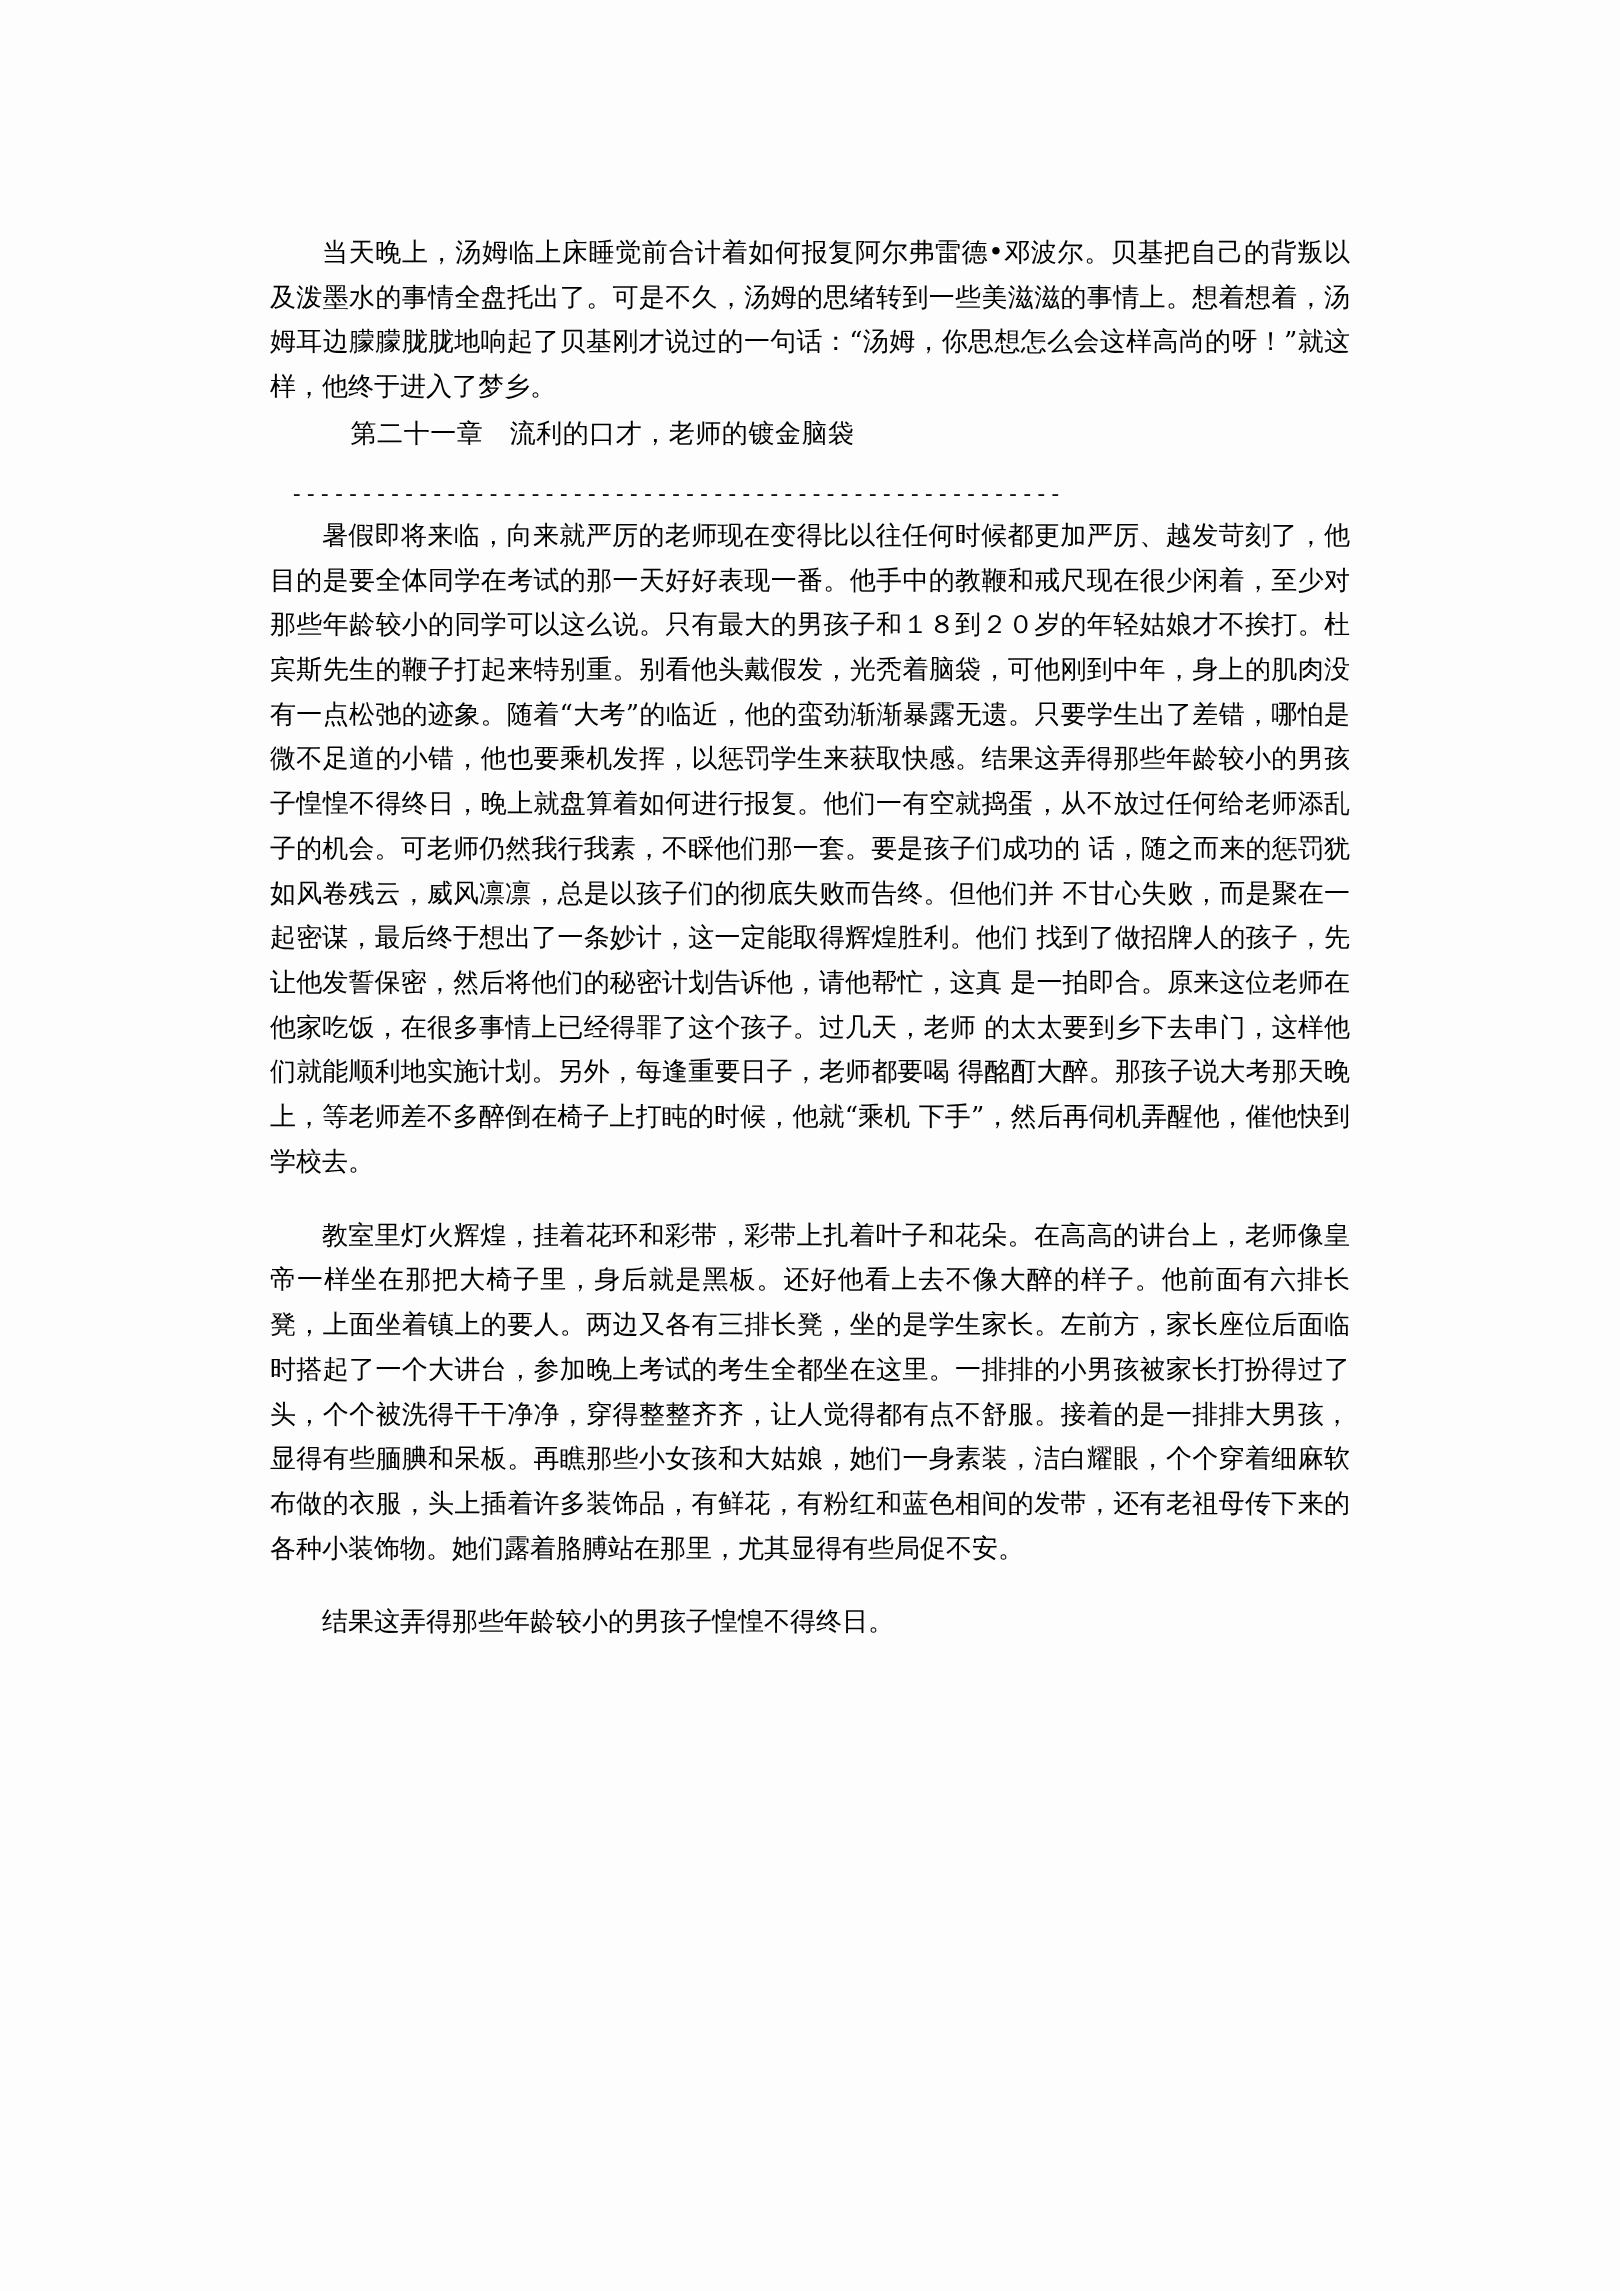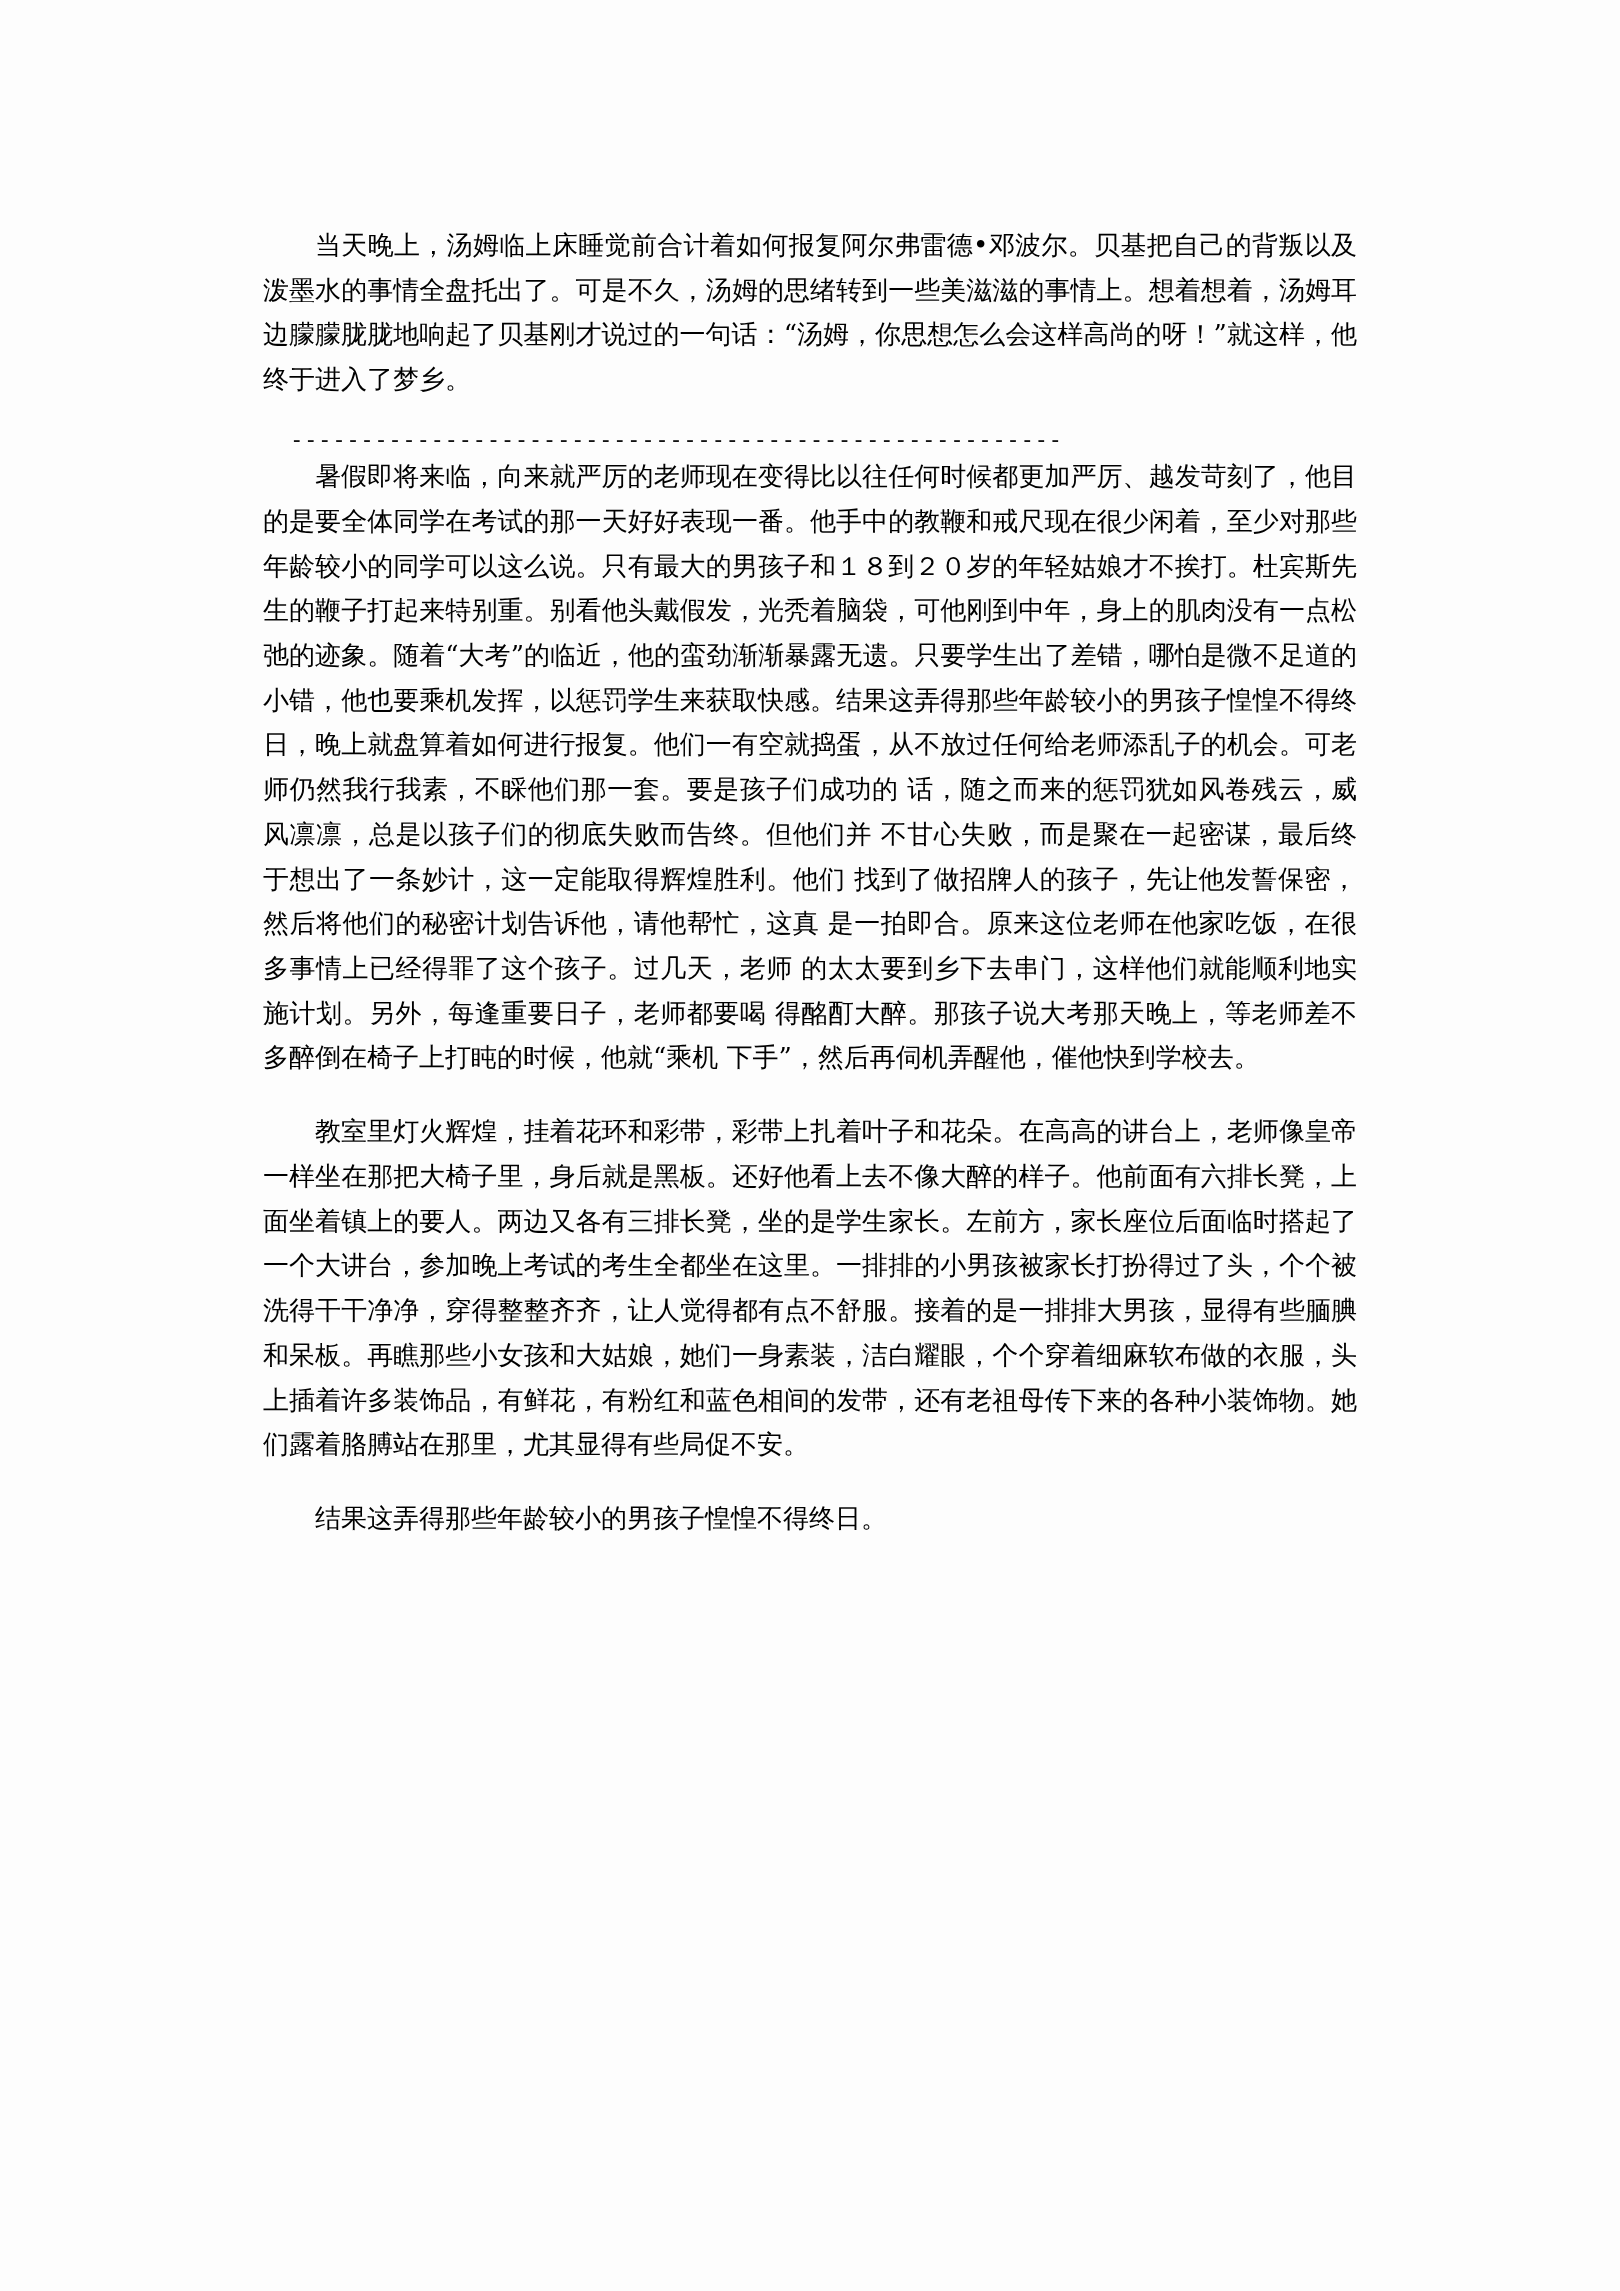--- a/index.html
+++ b/index.html
@@ -22,21 +22,21 @@
     box-sizing: border-box;
     padding: 223px 263px 0 263px;
   }
   .doc-body {
     font-size: 26px;
     line-height: 1.72;
     text-align: justify;
     text-justify: inter-ideograph;
   }
   p {
-    margin: 0;
+    margin: 7px;
   }
   .para {
     text-indent: 2em;
     margin-bottom: 0;
   }
   .para-gap {
     text-indent: 2em;
     margin-top: 29px;
   }
   .chapter-title {
@@ -61,20 +61,21 @@
   }
 </style>
 </head>
 <body>
 
 <div class="page">
   <div class="doc-body">
 
     <p class="para">当天晚上，汤姆临上床睡觉前合计着如何报复阿尔弗雷德•邓波尔。贝基把自己的背叛以及泼墨水的事情全盘托出了。可是不久，汤姆的思绪转到一些美滋滋的事情上。想着想着，汤姆耳边朦朦胧胧地响起了贝基刚才说过的一句话：“汤姆，你思想怎么会这样高尚的呀！”就这样，他终于进入了梦乡。</p>
 
+    <p class="para chapter-title">第二十一章　流利的口才，老师的镀金脑袋</p>
 
     <div class="divider-line">-------------------------------------------------------</div>
 
     <div class="body-block">
       <p class="para">暑假即将来临，向来就严厉的老师现在变得比以往任何时候都更加严厉、越发苛刻了，他目的是要全体同学在考试的那一天好好表现一番。他手中的教鞭和戒尺现在很少闲着，至少对那些年龄较小的同学可以这么说。只有最大的男孩子和１８到２０岁的年轻姑娘才不挨打。杜宾斯先生的鞭子打起来特别重。别看他头戴假发，光秃着脑袋，可他刚到中年，身上的肌肉没有一点松弛的迹象。随着“大考”的临近，他的蛮劲渐渐暴露无遗。只要学生出了差错，哪怕是微不足道的小错，他也要乘机发挥，以惩罚学生来获取快感。结果这弄得那些年龄较小的男孩子惶惶不得终日，晚上就盘算着如何进行报复。他们一有空就捣蛋，从不放过任何给老师添乱子的机会。可老师仍然我行我素，不睬他们那一套。要是孩子们成功的 话，随之而来的惩罚犹如风卷残云，威风凛凛，总是以孩子们的彻底失败而告终。但他们并 不甘心失败，而是聚在一起密谋，最后终于想出了一条妙计，这一定能取得辉煌胜利。他们 找到了做招牌人的孩子，先让他发誓保密，然后将他们的秘密计划告诉他，请他帮忙，这真 是一拍即合。原来这位老师在他家吃饭，在很多事情上已经得罪了这个孩子。过几天，老师 的太太要到乡下去串门，这样他们就能顺利地实施计划。另外，每逢重要日子，老师都要喝 得酩酊大醉。那孩子说大考那天晚上，等老师差不多醉倒在椅子上打盹的时候，他就“乘机 下手”，然后再伺机弄醒他，催他快到学校去。</p>
 
 
       <p class="para-gap">教室里灯火辉煌，挂着花环和彩带，彩带上扎着叶子和花朵。在高高的讲台上，老师像皇帝一样坐在那把大椅子里，身后就是黑板。还好他看上去不像大醉的样子。他前面有六排长凳，上面坐着镇上的要人。两边又各有三排长凳，坐的是学生家长。左前方，家长座位后面临时搭起了一个大讲台，参加晚上考试的考生全都坐在这里。一排排的小男孩被家长打扮得过了头，个个被洗得干干净净，穿得整整齐齐，让人觉得都有点不舒服。接着的是一排排大男孩，显得有些腼腆和呆板。再瞧那些小女孩和大姑娘，她们一身素装，洁白耀眼，个个穿着细麻软布做的衣服，头上插着许多装饰品，有鲜花，有粉红和蓝色相间的发带，还有老祖母传下来的各种小装饰物。她们露着胳膊站在那里，尤其显得有些局促不安。</p>
 
       <p class="para-gap">结果这弄得那些年龄较小的男孩子惶惶不得终日。</p>

